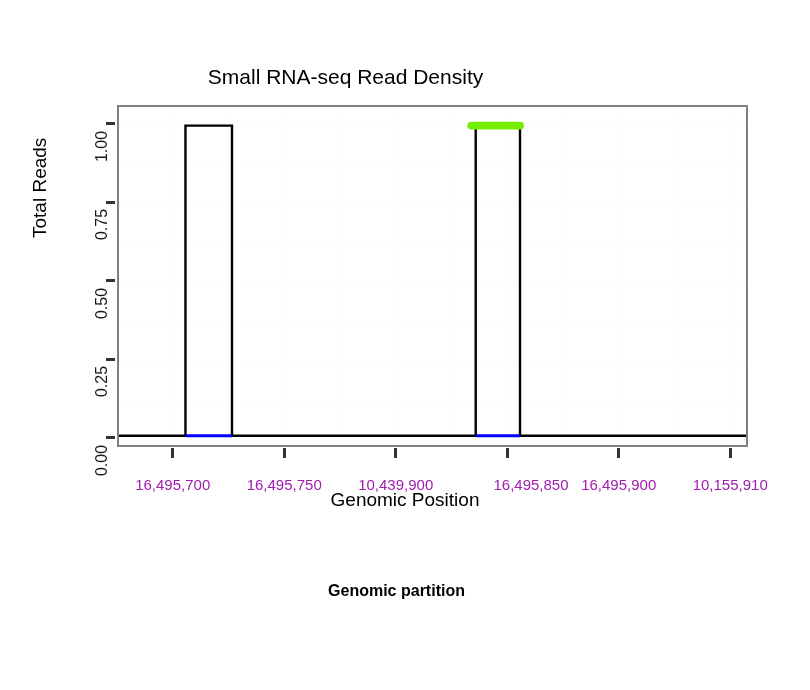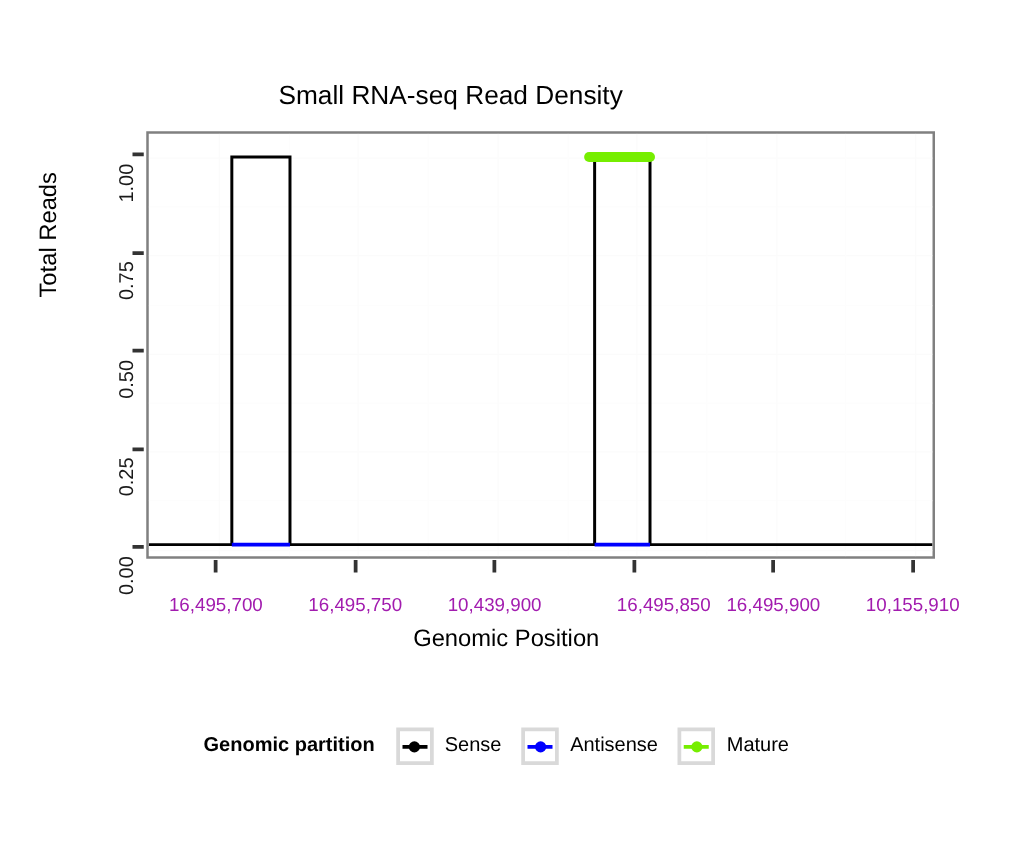--- a/index.html
+++ b/index.html
@@ -27,21 +27,20 @@
   #chart-title {
     position: absolute;
     left: 0;
     top: 64px;
     width: 691px;
     text-align: center;
     font-size: 21px;
     line-height: 26px;
     color: #000000;
     white-space: nowrap;
-    margin-left: 15px;
   }
 
   
   #plot-panel {
     position: absolute;
     left: 117px;
     top: 105px;
     width: 631px;
     height: 342px;
     background: #ffffff;
@@ -128,21 +127,21 @@
     font-size: 15px;
     line-height: 18px;
     color: #a21caf;
     white-space: nowrap;
     text-align: center;
     transform: translateX(-50%);
   }
   #x-axis-title {
     position: absolute;
     left: 0;
-    top: 500px;
+    top: 488px;
     width: 810px;
     text-align: center;
     font-size: 19px;
     line-height: 24px;
     color: #000000;
     white-space: nowrap;
   }
 
   
   .step-path {
@@ -278,38 +277,15 @@
       <div class="xtick-label" style="left: 531px;">16,495,850</div>
       <div class="xtick-mark" style="left: 617.2px;"></div>
       <div class="xtick-label" style="left: 618.7px;">16,495,900</div>
       <div class="xtick-mark" style="left: 728.7px;"></div>
       <div class="xtick-label" style="left: 730.2px;">10,155,910</div>
     </div>
   <div id="x-axis-title">Genomic Position</div>
 
   <div id="legend">
     <div id="legend-title">Genomic partition</div>
-    <div id="legend-items" style="display:flex;align-items:center;">
-        <div class="legend-item">
-          <div class="legend-key">
-            <div class="key-line" style="background: rgb(0, 0, 0);"></div>
-            <div class="key-dot" style="background: rgb(0, 0, 0);"></div>
-          </div>
-          <div class="legend-label">Sense</div>
-        </div>
-        <div class="legend-item">
-          <div class="legend-key">
-            <div class="key-line" style="background: rgb(0, 0, 255);"></div>
-            <div class="key-dot" style="background: rgb(0, 0, 255);"></div>
-          </div>
-          <div class="legend-label">Antisense</div>
-        </div>
-        <div class="legend-item">
-          <div class="legend-key">
-            <div class="key-line" style="background: rgb(118, 238, 0);"></div>
-            <div class="key-dot" style="background: rgb(118, 238, 0);"></div>
-          </div>
-          <div class="legend-label">Mature</div>
-        </div>
-      </div>
   </div>
 
 </div>
 
 </body></html>

